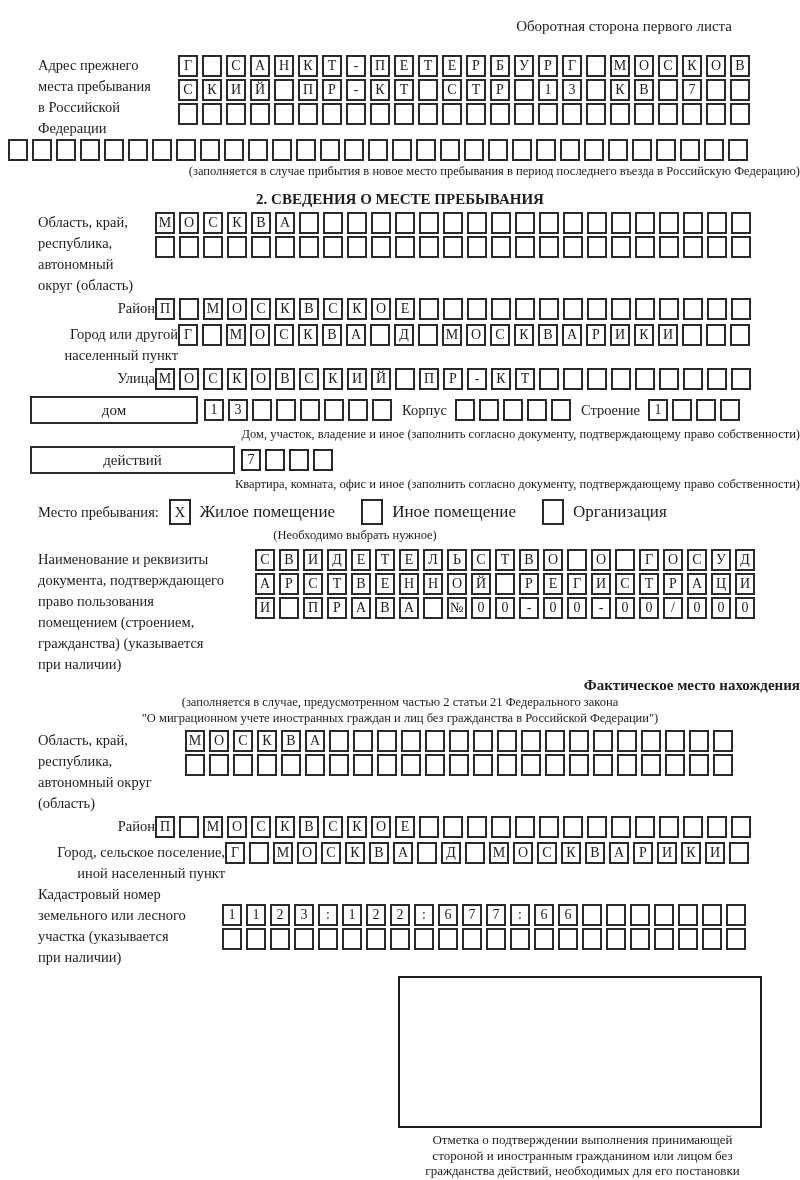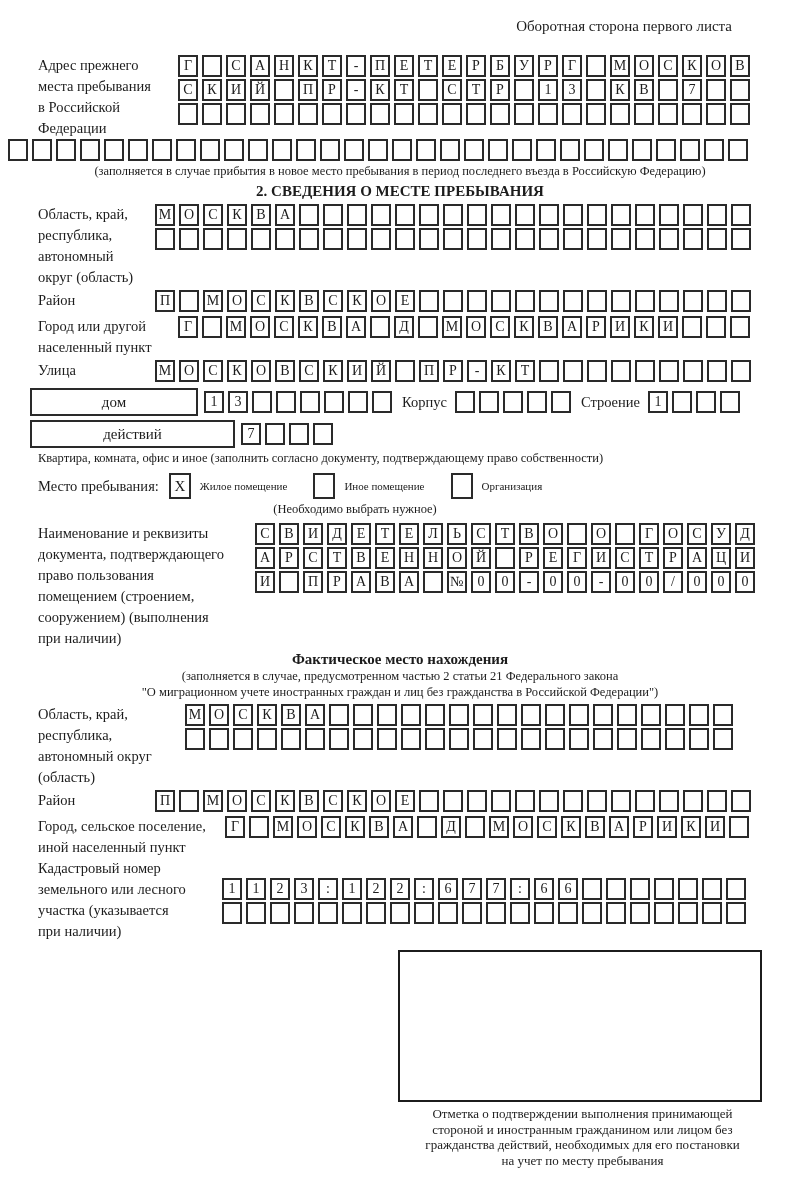--- a/index.html
+++ b/index.html
@@ -22,40 +22,40 @@
   .label{ font-size:14.5px; line-height:21px; flex:0 0 auto; }
   .label div{ white-space:nowrap; }
   .ml38{ margin-left:38px; } .ml30{ margin-left:30px; } .ml8{ margin-left:8px; }
   .w140{ width:140px; } .w117{ width:117px; } .w217{ width:217px; }
   .w147{ width:147px; } .w187{ width:187px; } .w184{ width:184px; }
 
   .note{ font-size:12.5px; line-height:16px; }
   .center{ text-align:center; }
   .note-left{ margin-left:38px; }
 
-  .sec-title{ text-align:center; font-weight:bold; font-size:15px; margin-top:4px; }
+  .sec-title{ text-align:center; font-weight:bold; font-size:15px; margin-top:12px; }
 
   .widebox{
     box-sizing:border-box; border:2px solid #2a2a2a; height:28px;
     display:flex; align-items:center; justify-content:center;
     font-size:15px; flex:0 0 auto; margin-right:6px;
   }
   .inline-label{ font-size:14.5px; line-height:28px; margin:0 8px 0 10px; flex:0 0 auto; }
   .houserow{ margin-top:4px; align-items:center; }
 
   .stayrow{ margin-top:7px; align-items:center; }
   .stayrow .label{ line-height:26px; }
   .checkbox{
     box-sizing:border-box; width:22px; height:26px; border:2px solid #2a2a2a;
     display:flex; align-items:center; justify-content:center;
     font-size:15px; flex:0 0 auto;
   }
-  .opt-label{ font-size:11px; line-height:26px; margin:0 26px 0 9px; }
-
-  .mt2{margin-top:2px;} .mt4{margin-top:4px;} .mt6{margin-top:6px;} .mt20{margin-top:20px;}
+  .opt-label{ font-size:17px; line-height:26px; margin:0 26px 0 9px; }
+
+  .mt2{margin-top:2px;text-align:right;} .mt4{margin-top:4px;} .mt6{margin-top:6px;} .mt20{margin-top:20px;}
 
   .cad-grids{ margin-top:20px; }
 
   .stampbox{
     box-sizing:border-box; margin-left:398px; margin-top:8px;
     width:364px; height:152px; border:2px solid #1c1c1c;
   }
   .stamp-caption{ margin-left:390px; width:385px; margin-top:4px;
     text-align:center; font-size:13px; line-height:15.5px; }
 </style>
@@ -372,20 +372,21 @@
         <div class="cell"></div>
       </div>
     <div class="inline-label">Строение</div>
     <div class="cellrow" style="margin-bottom:0;">
         <div class="cell">1</div>
         <div class="cell"></div>
         <div class="cell"></div>
         <div class="cell"></div>
       </div>
   </div>
+  <div class="note note-left mt2">Дом, участок, владение и иное (заполнить согласно документу, подтверждающему право собственности)</div>
 
   <div class="flexrow houserow ml30">
     <div class="widebox" style="width:205px;">действий</div>
     <div class="cellrow" style="margin-bottom:0;">
         <div class="cell">7</div>
         <div class="cell"></div>
         <div class="cell"></div>
         <div class="cell"></div>
       </div>
   </div>
@@ -401,21 +402,21 @@
     <div class="opt-label">Организация</div>
   </div>
   <div class="note mt2" style="margin-left:185px; width:340px; text-align:center;">(Необходимо выбрать нужное)</div>
 
   <div class="flexrow mt6">
     <div class="label ml38 w217">
       <div>Наименование и реквизиты</div>
       <div>документа, подтверждающего</div>
       <div>право пользования</div>
       <div>помещением (строением,</div>
-      <div>сооружением) (выполнения</div>
+      <div>гражданства) (указывается</div>
       <div>при наличии)</div>
     </div>
     <div>
       <div class="cellrow">
           <div class="cell">С</div>
           <div class="cell">В</div>
           <div class="cell">И</div>
           <div class="cell">Д</div>
           <div class="cell">Е</div>
           <div class="cell">Т</div>

